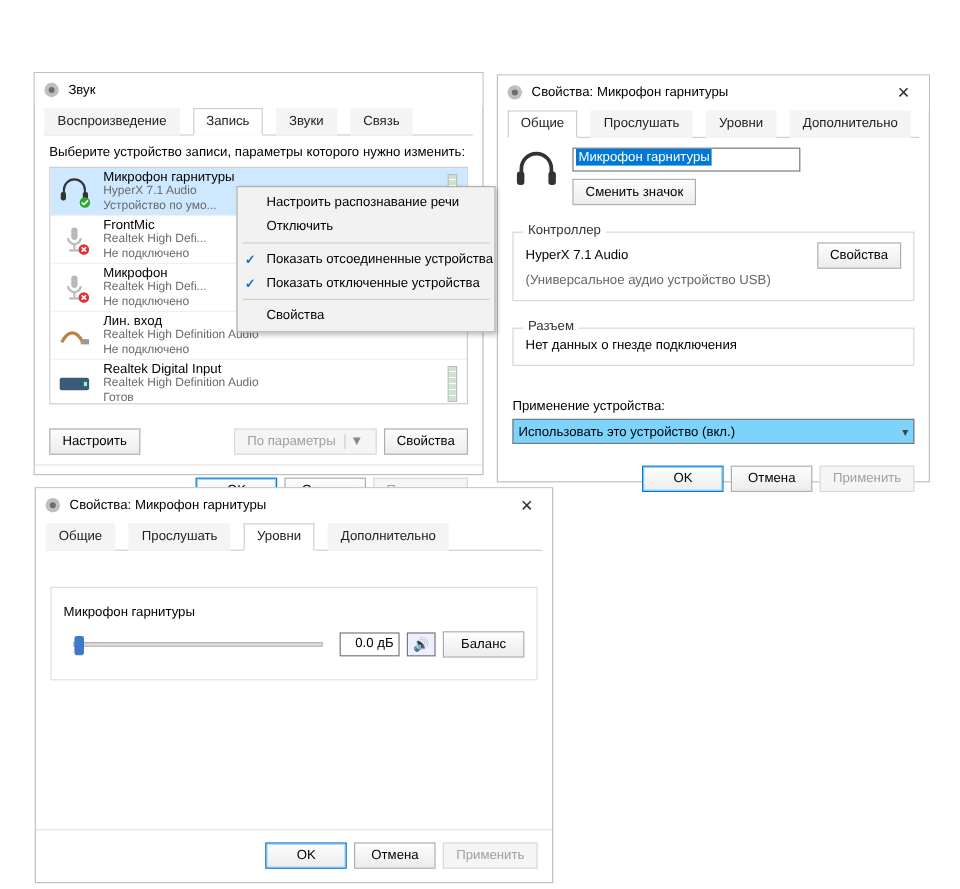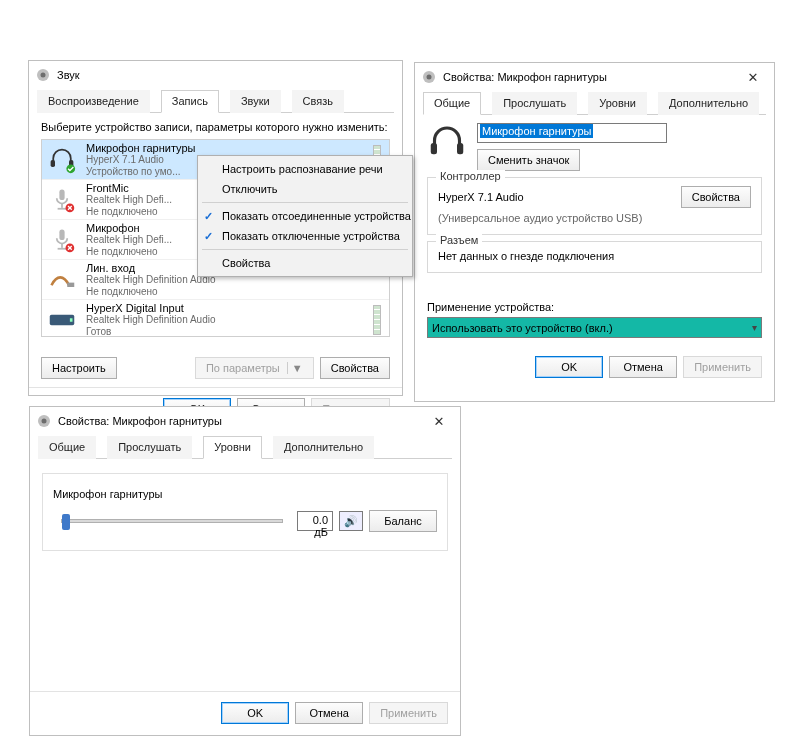--- a/index.html
+++ b/index.html
@@ -73,21 +73,21 @@
     border: 1px solid #0078d7;
     box-shadow: 0 0 0 1px #a3d1fb inset;
   }
   button.winbtn:disabled {
     color: #a0a0a0;
     background: #f5f5f5;
     border-color: #d9d9d9;
   }
   .groupbox {
     border: 1px solid #d8d8d8;
-    margin: 6px 0;
+    margin: 22px 0;
     padding: 8px 10px 10px;
     position: relative;
   }
   .groupbox > .gb-title {
     position: absolute;
     top: -8px;
     left: 8px;
     background: #fff;
     padding: 0 4px;
     font-size: 11px;
@@ -155,42 +155,42 @@
     padding: 1px 2px;
     width: 190px;
   }
   .dropdown {
     border: 1px solid #7a7a7a;
     height: 21px;
     display: flex;
     align-items: center;
     padding: 0 4px;
     justify-content: space-between;
-    background: #14b8a6;
+    background: #7dd3fc;
   }
   .dropdown .arrow { color: #444; font-size: 10px; }
   .slider-track {
     flex: 1;
     height: 4px;
     background: linear-gradient(to right,#3f79c9 0 2%,#d9d9d9 2% 100%);
     border: 1px solid #b0b0b0;
     position: relative;
     margin: 0 8px;
   }
   .slider-thumb {
     position: absolute;
     top: -6px;
     left: 0;
     width: 8px;
     height: 16px;
     background: #3f79c9;
     border-radius: 2px;
   }
   .numbox {
-    width: 36px;
+    width: 50px;
     height: 20px;
     border: 1px solid #7a7a7a;
     text-align: right;
     padding: 2px 4px;
     background: #fff;
   }
   .spk-icon {
     width: 24px; height: 20px;
     border: 1px solid #7a7a7a;
     background: #eef;
@@ -289,21 +289,21 @@
       </div>
 
       <div class="dev-item">
         <div class="dev-icon">
           <svg width="28" height="20" viewBox="0 0 32 20">
               <rect x="2" y="4" width="28" height="12" rx="2" fill="#3a5a78"></rect>
               <rect x="25" y="8" width="3" height="4" fill="#8fb"></rect>
             </svg>
         </div>
         <div class="dev-text">
-          <div class="l1">HyperX Digital Input</div>
+          <div class="l1">Realtek Digital Input</div>
           <div class="l2">Realtek High Definition Audio</div>
           <div class="l3">Готов</div>
         </div>
         <div class="level-mini"></div>
       </div>
     </div>
     <div style="display:flex; gap:6px; margin-top:20px; align-items:center;">
       <button class="winbtn">Настроить</button>
       <div style="flex:1"></div>
       <button class="winbtn" disabled="">

